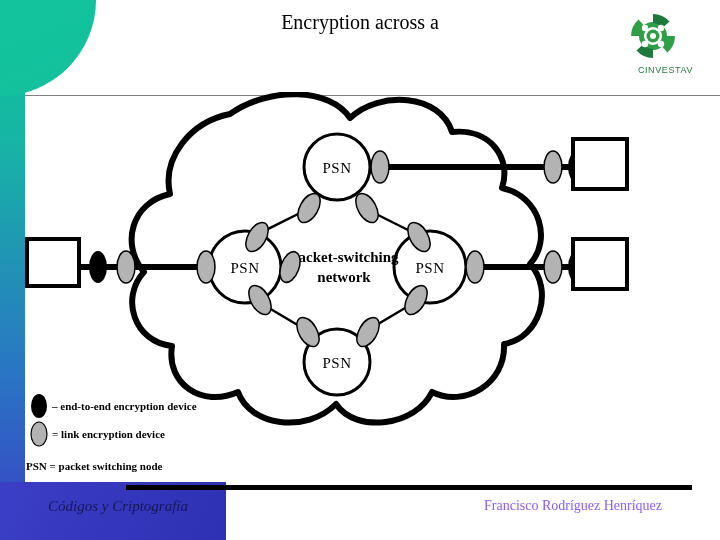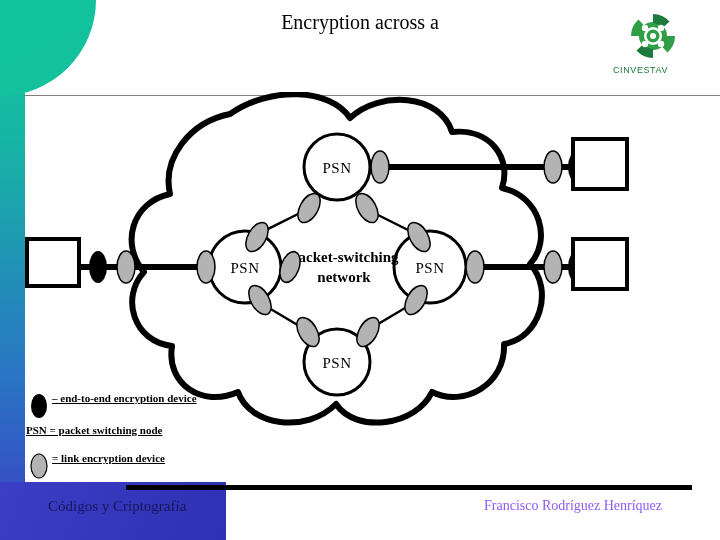--- a/index.html
+++ b/index.html
@@ -63,21 +63,21 @@
     font-family: "Liberation Serif", "DejaVu Serif", serif;
   }
   #slide-title .line { display: block; }
 
   
   #cinvestav-logo {
     position: absolute;
     left: 613px;
     top: 8px;
     width: 80px;
-    text-align: left;
+    text-align: right;
   }
   #cinvestav-logo .mark {
     display: block;
     margin: 0 auto;
   }
   #cinvestav-logo .wordmark {
     display: block;
     font-size: 9px;
     letter-spacing: 0.6px;
     color: #1d7a3c;
@@ -105,22 +105,22 @@
   
   #diagram-legend {
     position: absolute;
     left: 26px;
     top: 392px;
     width: 300px;
     font-family: "Liberation Serif", "DejaVu Serif", serif;
   }
   .legend-row {
     display: flex;
+    align-items: center;
     height: 28px;
-    text-decoration: underline;
   }
   .legend-glyph {
     width: 26px;
     display: flex;
     justify-content: center;
     align-items: center;
   }
   .legend-text {
     font-size: 11px;
     font-weight: bold;
@@ -150,20 +150,21 @@
     background: #000000;
   }
   #footer-left-text {
     position: absolute;
     left: 48px;
     top: 498px;
     font-size: 15px;
     color: #171759;
     white-space: nowrap;
     font-family: "Liberation Serif", "DejaVu Serif", serif;
+    font-style: italic;
   }
   #footer-right-text {
     position: absolute;
     left: 484px;
     top: 498px;
     font-size: 14px;
     color: #8b5cf6;
     white-space: nowrap;
     font-family: "Liberation Serif", "DejaVu Serif", serif;
   }
@@ -288,30 +289,30 @@
 <div id="diagram-legend">
   <div class="legend-row">
     <span class="legend-glyph">
       <svg width="20" height="26" viewBox="0 0 20 26" aria-hidden="true">
         <ellipse cx="10" cy="13" rx="8" ry="12" fill="#000000"></ellipse>
       </svg>
     </span>
     <span class="legend-text">– end-to-end encryption device</span>
   </div>
 
-  <div class="legend-row" id="legend-psn-row">
-    <span class="legend-text">PSN = packet switching node</span>
-  </div>
-
   <div class="legend-row">
     <span class="legend-glyph">
       <svg width="20" height="26" viewBox="0 0 20 26" aria-hidden="true">
         <ellipse cx="10" cy="13" rx="8" ry="12" fill="#b3b3b3" stroke="#000000" stroke-width="1.2"></ellipse>
       </svg>
     </span>
     <span class="legend-text">= link encryption device</span>
   </div>
+
+  <div class="legend-row" id="legend-psn-row">
+    <span class="legend-text">PSN = packet switching node</span>
+  </div>
 </div>
 
 <div id="footer-blue-block"></div>
 <div id="footer-rule"></div>
 <div id="footer-left-text">Códigos y Criptografía</div>
 <div id="footer-right-text">Francisco Rodríguez Henríquez</div>
 
 </body></html>

